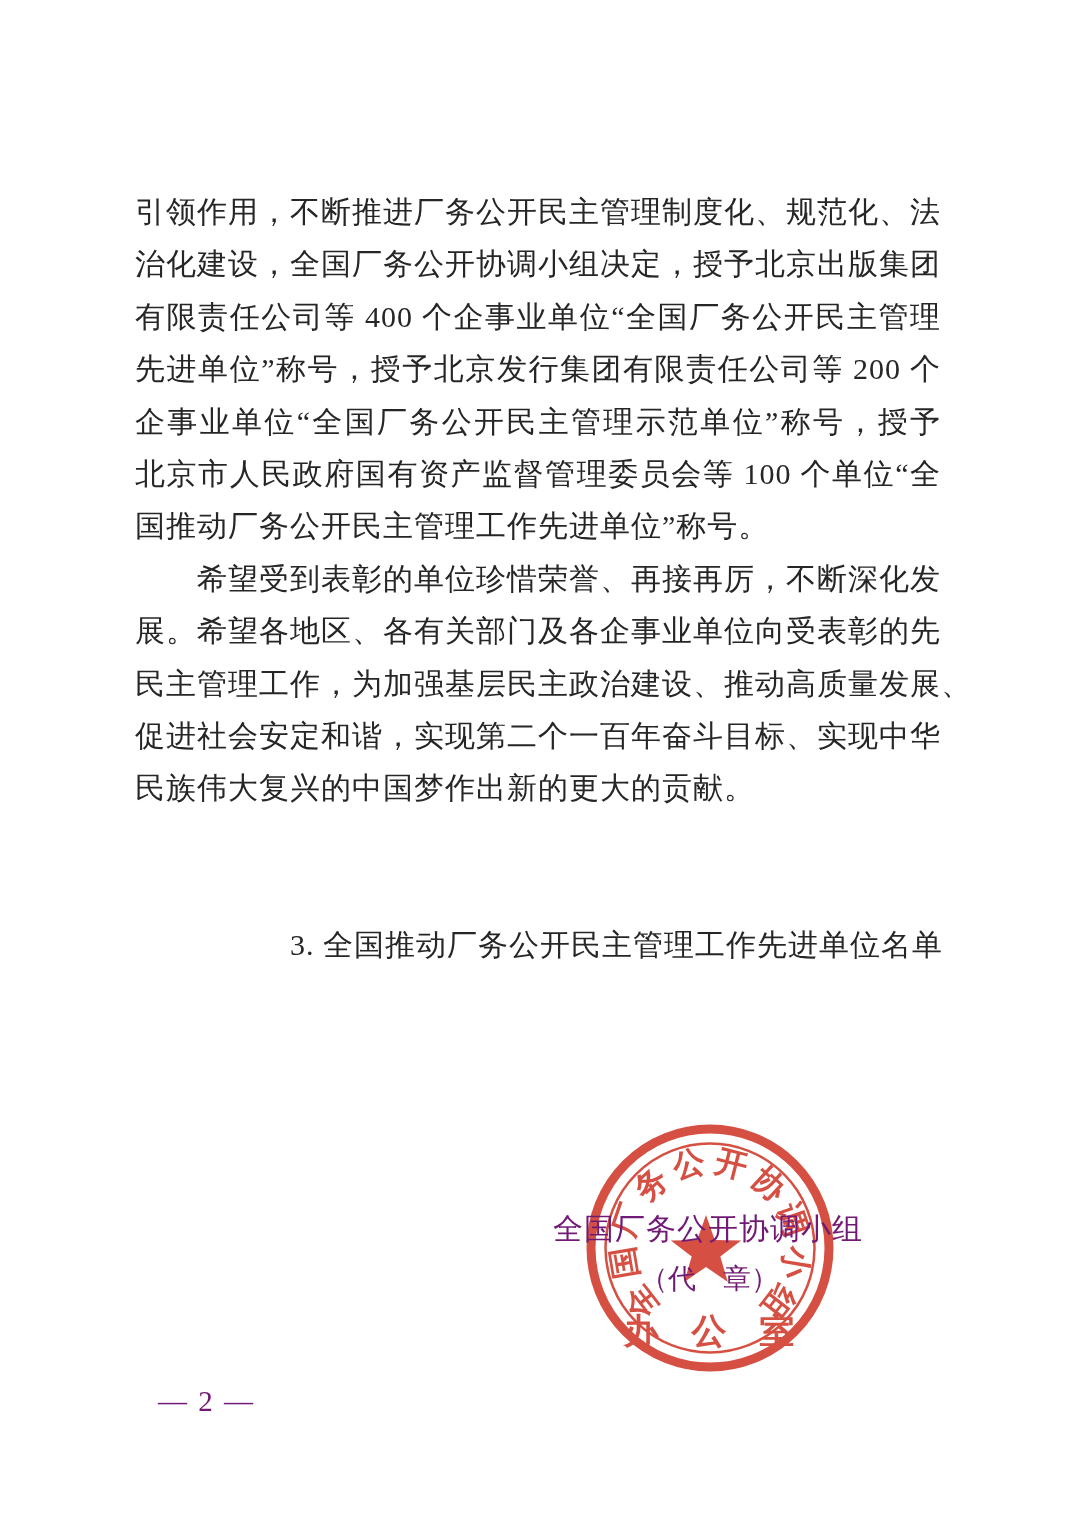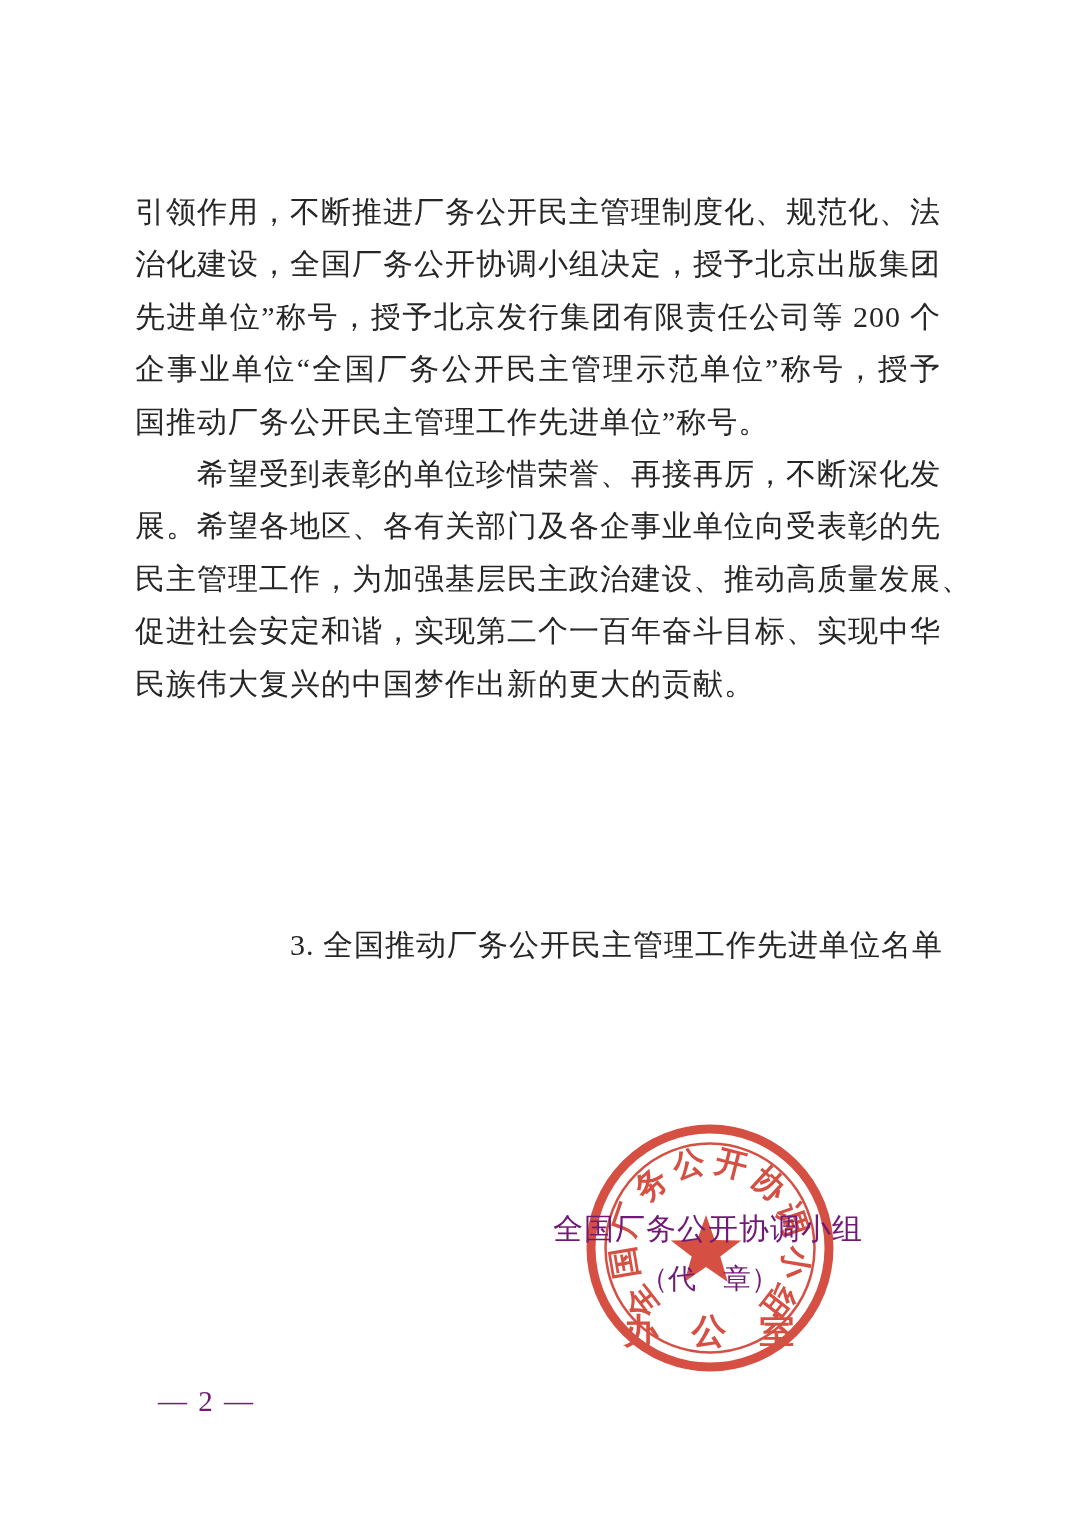--- a/index.html
+++ b/index.html
@@ -90,22 +90,24 @@
   }
 </style>
 </head>
 <body>
 
 <div class="page">
 
   <section class="bodytext">
     <div class="line">引领作用，不断推进厂务公开民主管理制度化、规范化、法</div>
     <div class="line">治化建设，全国厂务公开协调小组决定，授予北京出版集团</div>
+    <div class="line">有限责任公司等 400 个企事业单位“全国厂务公开民主管理</div>
     <div class="line">先进单位”称号，授予北京发行集团有限责任公司等 200 个</div>
     <div class="line">企事业单位“全国厂务公开民主管理示范单位”称号，授予</div>
+    <div class="line">北京市人民政府国有资产监督管理委员会等 100 个单位“全</div>
     <div class="line para-end">国推动厂务公开民主管理工作先进单位”称号。</div>
     <div class="line indent">希望受到表彰的单位珍惜荣誉、再接再厉，不断深化发</div>
     <div class="line">展。希望各地区、各有关部门及各企事业单位向受表彰的先</div>
     <div class="line">民主管理工作，为加强基层民主政治建设、推动高质量发展、</div>
     <div class="line">促进社会安定和谐，实现第二个一百年奋斗目标、实现中华</div>
     <div class="line para-end">民族伟大复兴的中国梦作出新的更大的贡献。</div>
   </section>
 
   <section class="attachments">
     <div class="att-rest">3. 全国推动厂务公开民主管理工作先进单位名单</div>

